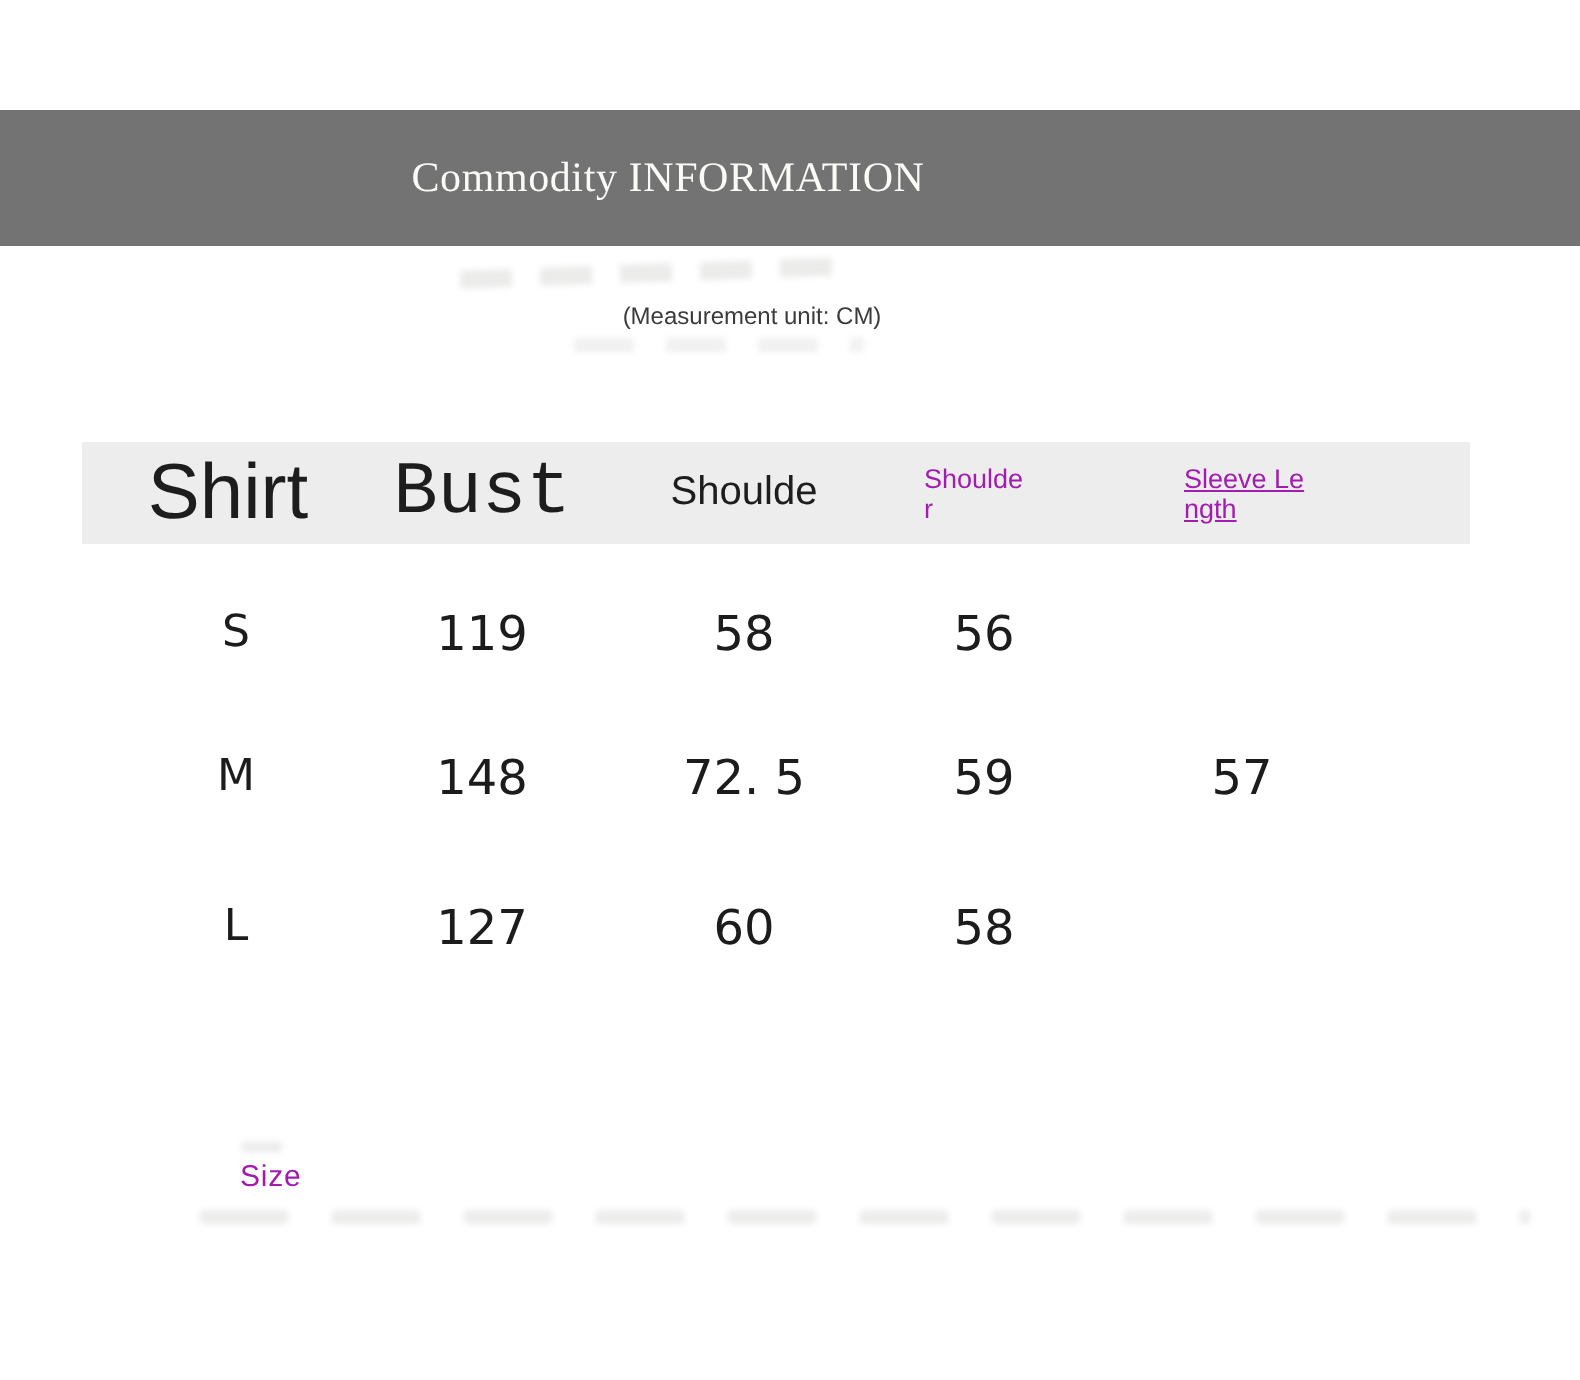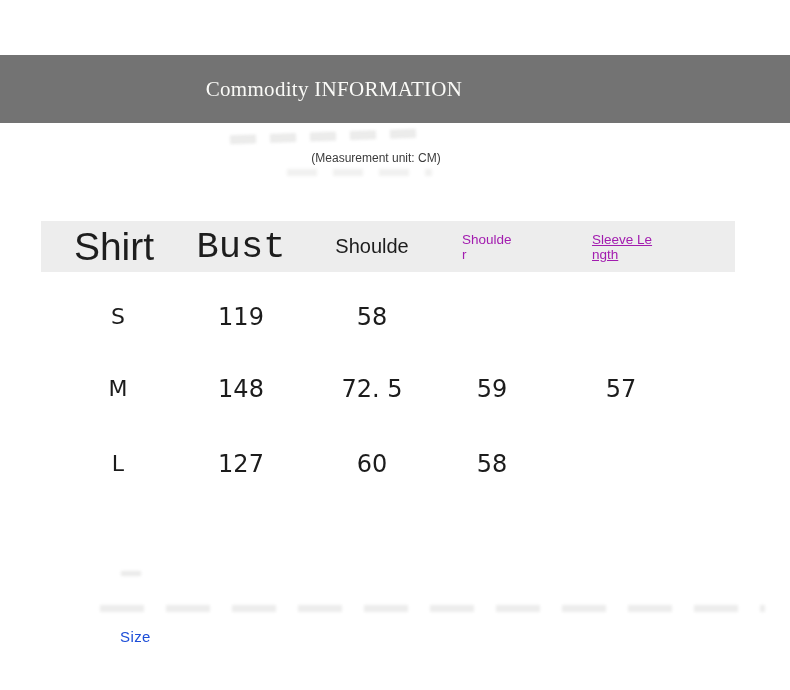--- a/index.html
+++ b/index.html
@@ -104,22 +104,21 @@
   .row-l { top: 450px; }
   .td { display: flex; align-items: center; justify-content: center; font-size: 24px; line-height: 28px; white-space: pre; }
   .td.c1 { padding-left: 14px; font-size: 22px; }
 
   
   .size-label {
     position: absolute;
     left: 120px; top: 580px;
     font-size: 15px;
     letter-spacing: 0.4px;
-    color: #1d4ed8;
-    margin-top: 48px;
+    color: #a21caf;
   }
 </style>
 </head>
 <body>
 
 <div class="page">
 
   <div class="banner">
     <div class="banner-title">Commodity INFORMATION</div>
   </div>
@@ -152,20 +151,21 @@
         <span class="line">Sleeve Le</span>
         <span class="line">ngth</span>
       </span>
     </div>
   </div>
 
   <div class="trow row-s">
     <div class="td c1">S</div>
     <div class="td c2">119</div>
     <div class="td c4">58</div>
+    <div class="td c5">56</div>
   </div>
 
   <div class="trow row-m">
     <div class="td c1">M</div>
     <div class="td c2">148</div>
     <div class="td c3">72. 5</div>
     <div class="td c4">59</div>
     <div class="td c5">57</div>
   </div>
 

